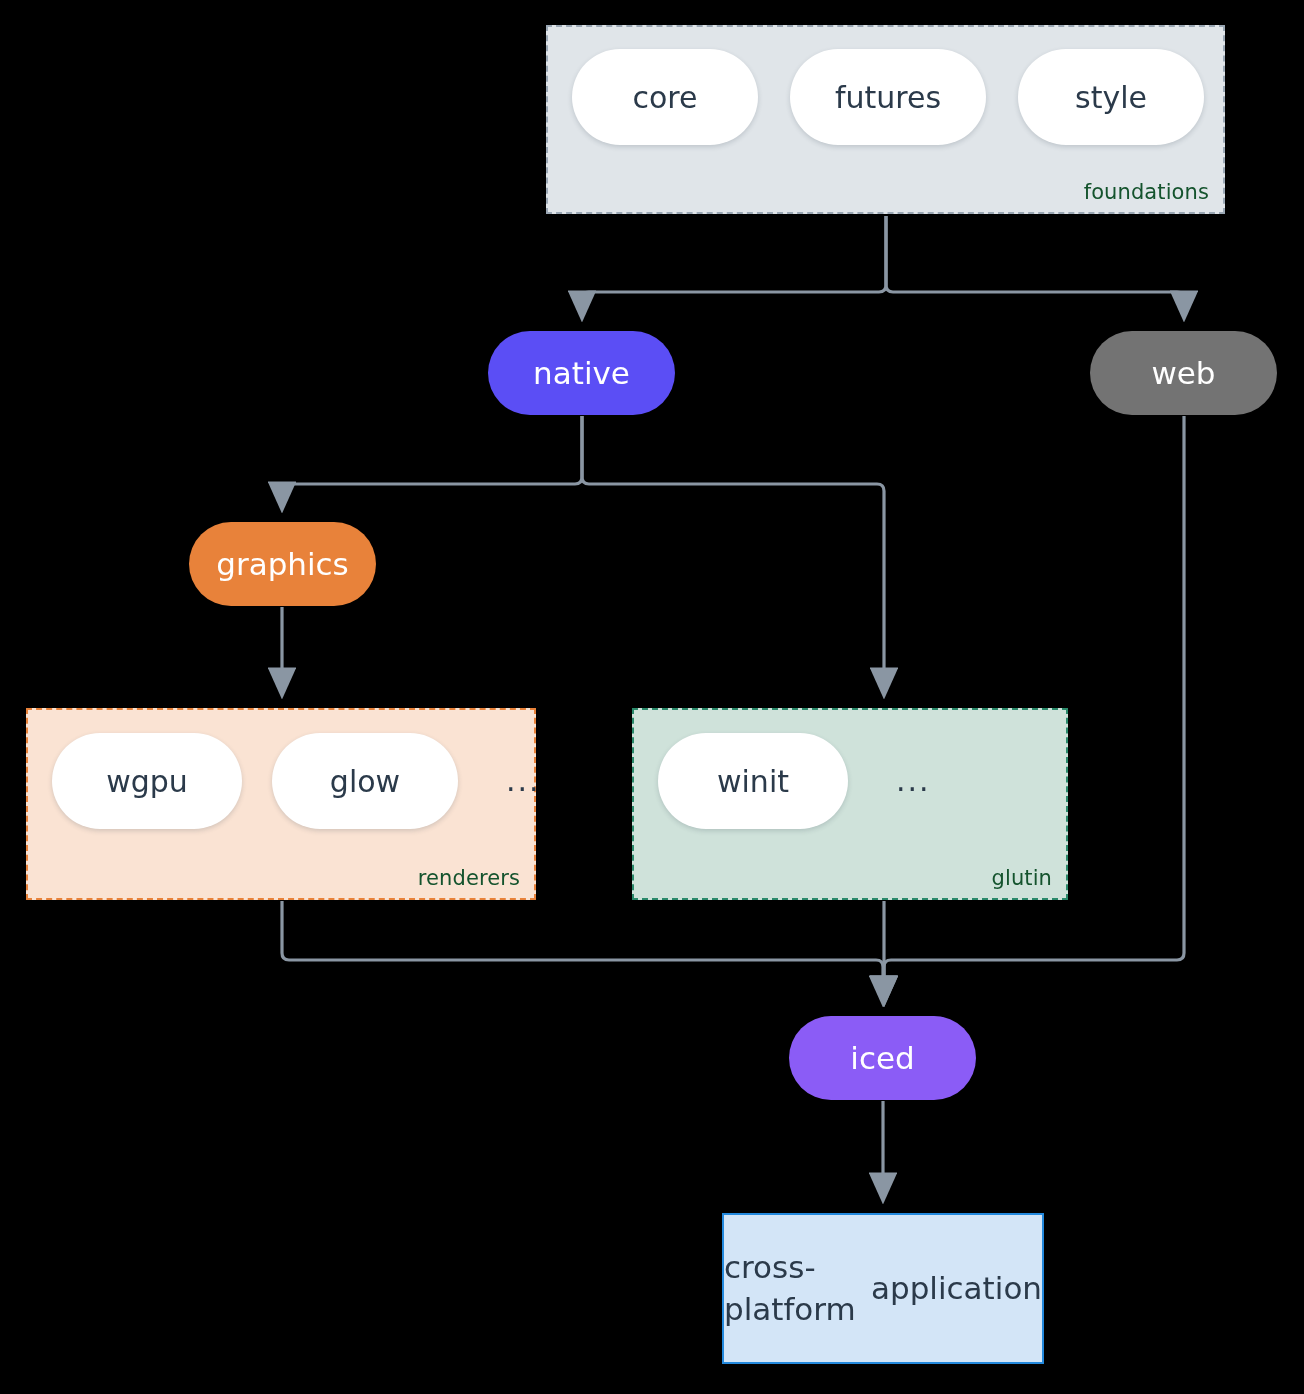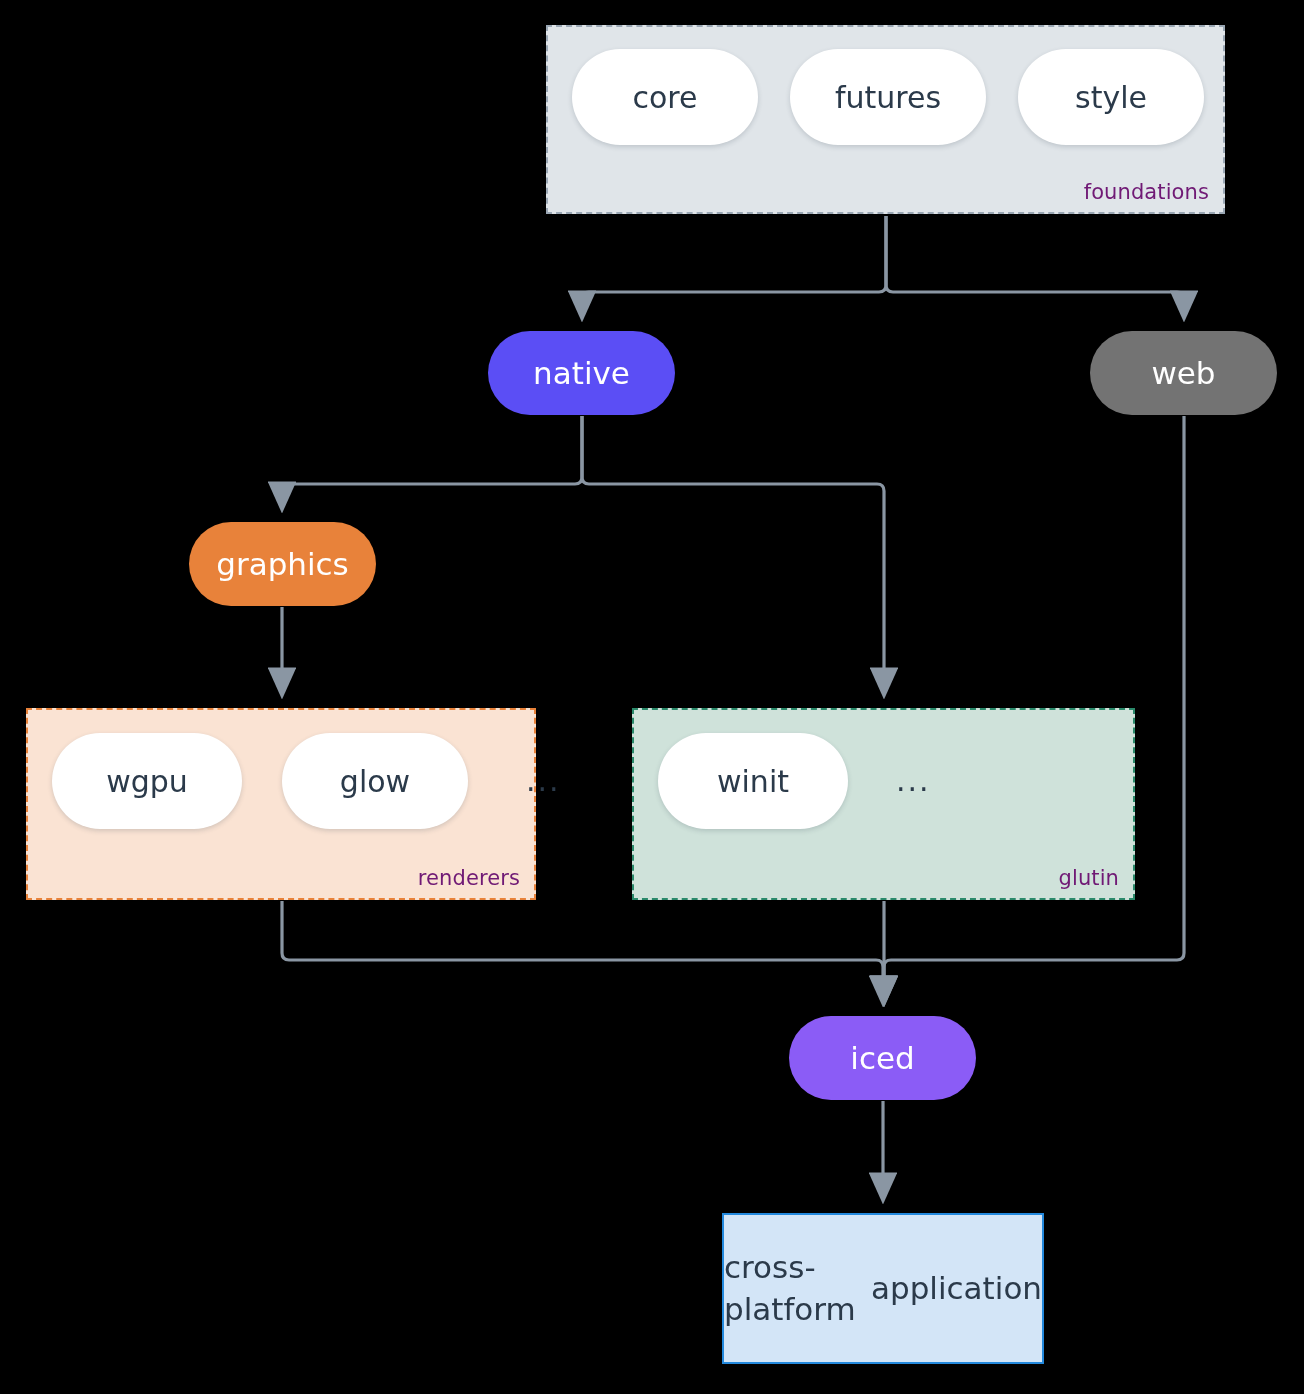--- a/index.html
+++ b/index.html
@@ -32,21 +32,21 @@
   
   .group {
     position: absolute;
     box-sizing: border-box;
   }
   .group-label {
     position: absolute;
     right: 14px;
     bottom: 8px;
     font-size: 21px;
-    color: #701a75;
+    color: #14532d;
     letter-spacing: 0.1px;
     white-space: nowrap;
   }
   .group-row {
     position: absolute;
     display: flex;
     align-items: center;
   }
 
   #group-foundations {
@@ -67,27 +67,27 @@
     left: 26px;
     top: 708px;
     width: 510px;
     height: 192px;
     background: #fae3d3;
     border: 2px dashed #e8823a;
   }
   #group-renderers .group-row {
     left: 24px;
     top: 23px;
-    gap: 40px;
+    gap: 30px;
   }
 
   #group-shells {
     left: 632px;
     top: 708px;
-    width: 503px;
+    width: 436px;
     height: 192px;
     background: #cfe2da;
     border: 2px dashed #2b8a6b;
   }
   #group-shells .group-row {
     left: 24px;
     top: 23px;
     gap: 30px;
   }
 

